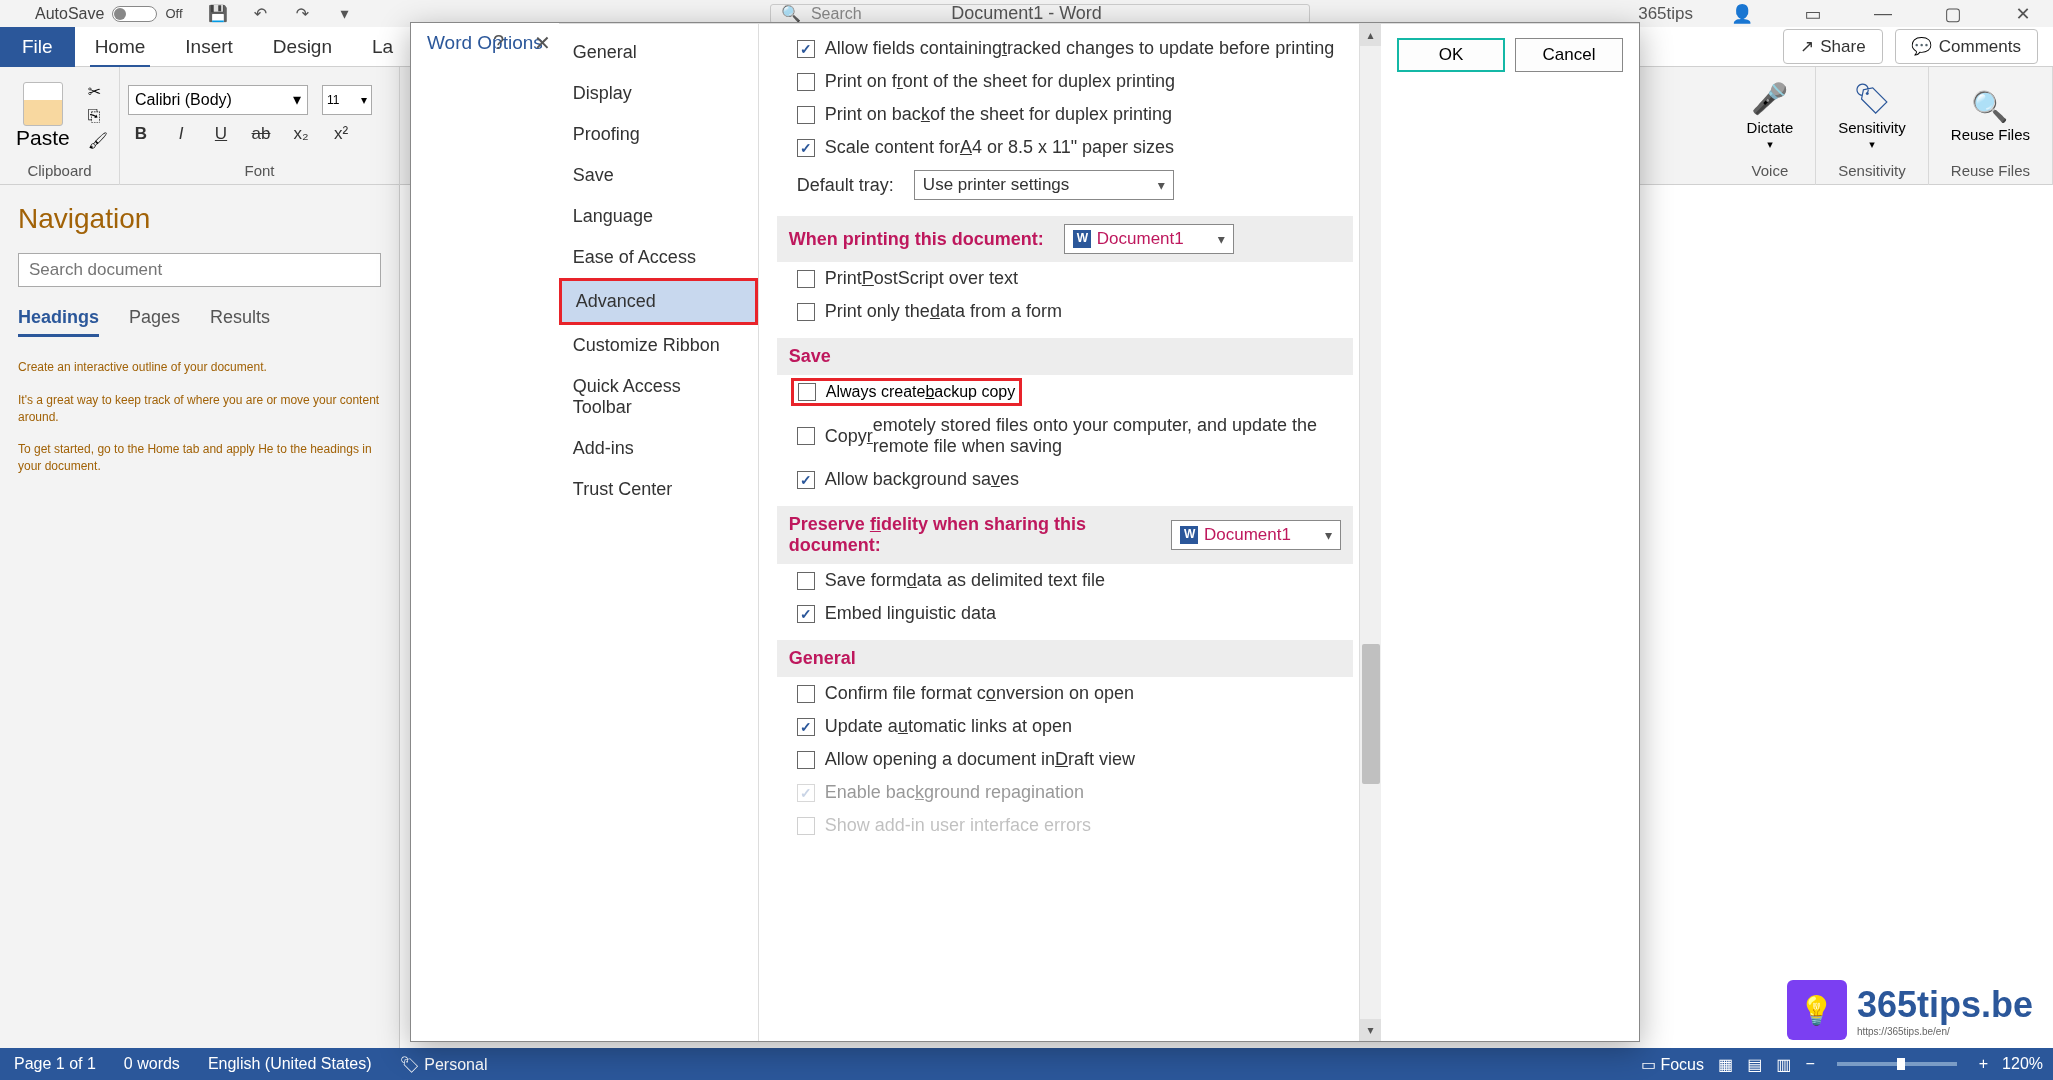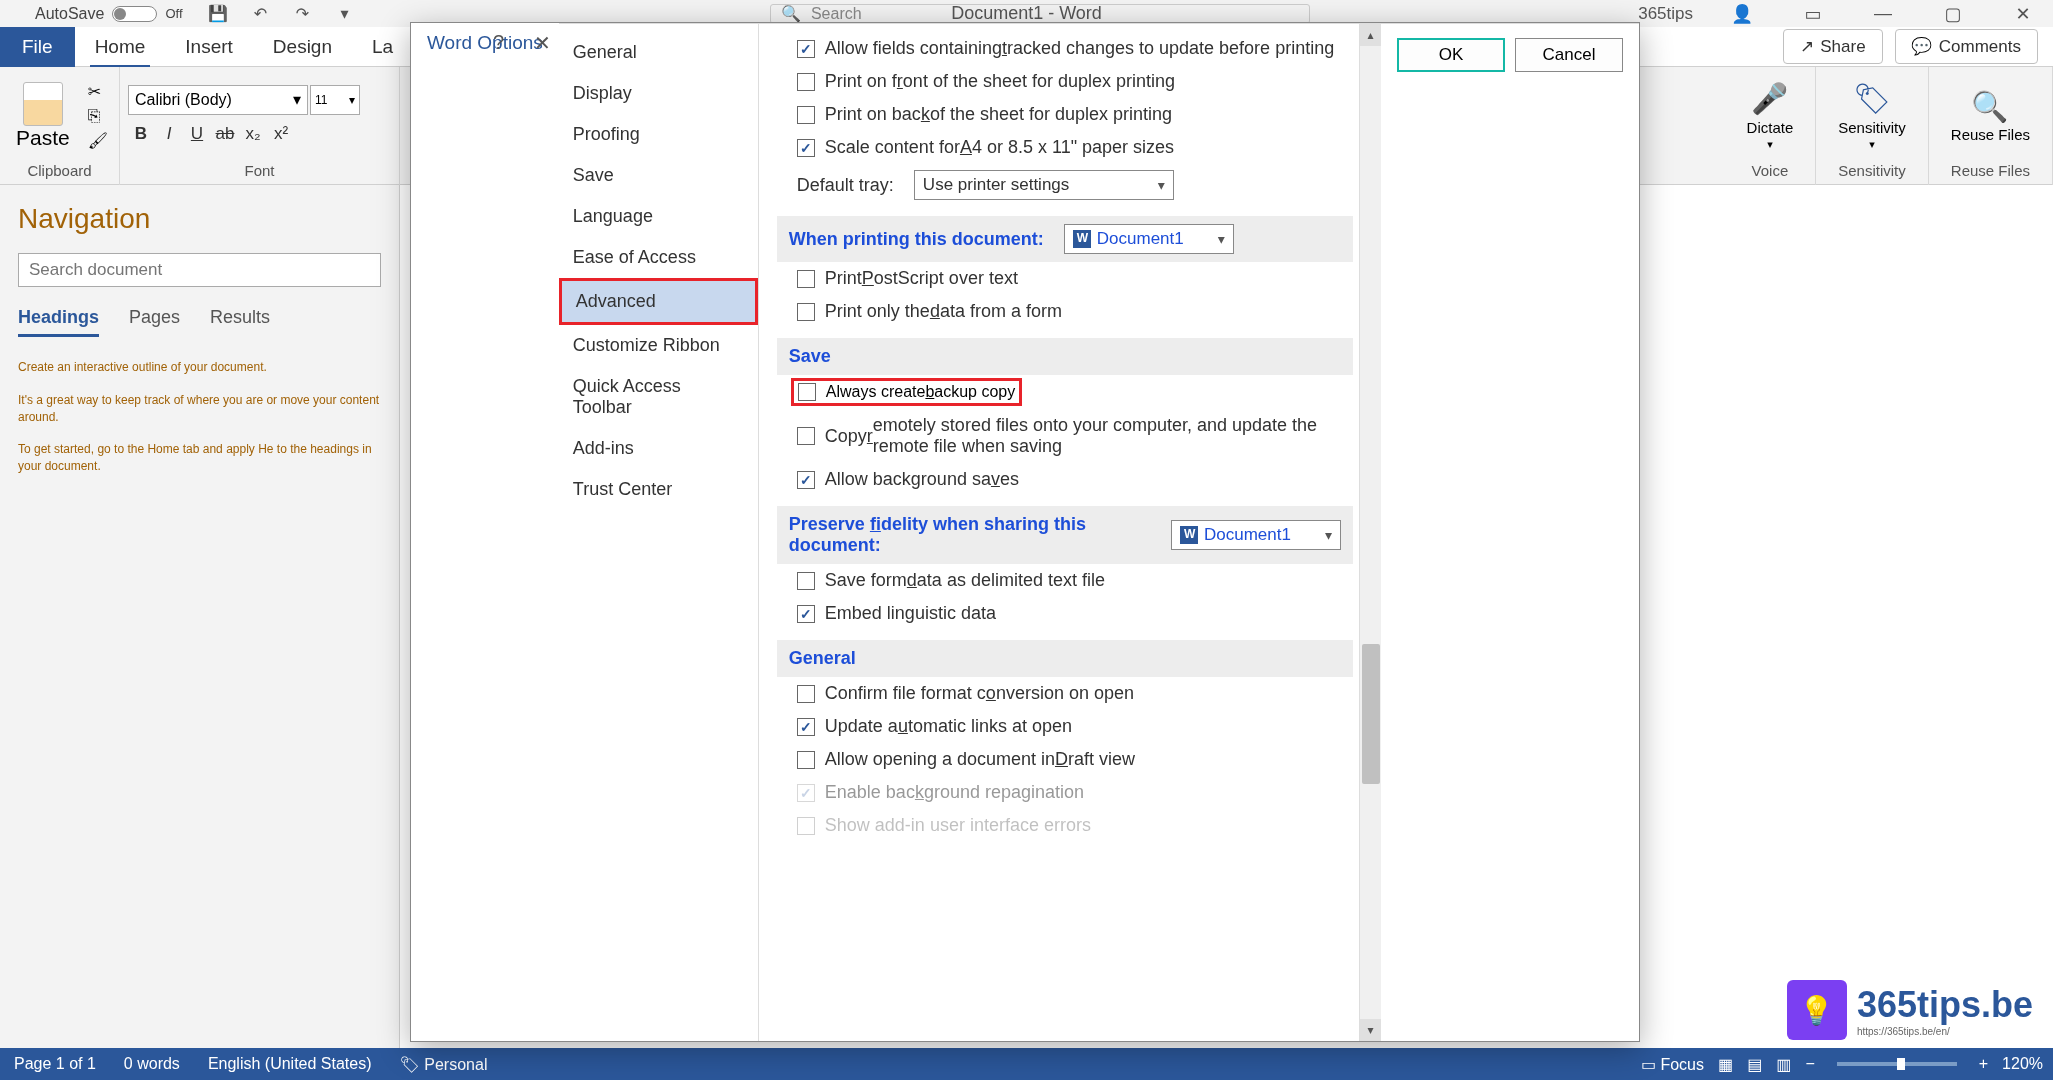--- a/index.html
+++ b/index.html
@@ -24,21 +24,21 @@
 .share-btn{border:1px solid #c0c0c0;border-radius:4px;padding:6px 16px;font-size:17px;color:#333;display:flex;align-items:center;gap:6px;background:#fff}
 .ribbon{height:118px;background:#f3f3f3;display:flex;border-bottom:1px solid #d0d0d0;position:relative}
 .rgroup{border-right:1px solid #d8d8d8;padding:4px 8px;display:flex;flex-direction:column;height:118px}
 .rgroup-body{flex:1;display:flex;align-items:center;gap:4px}
 .rgroup-label{font-size:15px;color:#555;text-align:center;padding:2px 0}
 .paste-btn{display:flex;flex-direction:column;align-items:center;padding:4px 8px;font-size:21px}
 .paste-icon{width:40px;height:44px;background:linear-gradient(#fff 40%,#f8d8a0 40%);border:1px solid #bbb;border-radius:3px;position:relative}
 .clip-icons{display:flex;flex-direction:column;gap:6px;margin-left:6px}
 .font-select{width:180px;height:30px;border:1px solid #aaa;background:#fff;font-size:16px;padding:0 6px;display:flex;align-items:center;justify-content:space-between}
 .size-select{width:50px;height:30px;border:1px solid #aaa;background:#fff;font-size:12px;padding:0 4px;display:flex;align-items:center;justify-content:space-between}
-.font-row{display:flex;gap:2px;align-items:center}
+.font-row{display:flex;gap:14px;align-items:center}
 .font-col{display:flex;flex-direction:column;gap:6px}
 .fmt-btn{width:26px;height:26px;display:flex;align-items:center;justify-content:center;font-size:17px;color:#333}
 .big-rib{display:flex;flex-direction:column;align-items:center;padding:4px 14px;font-size:15px;gap:2px}
 .big-rib-icon{width:36px;height:36px;display:flex;align-items:center;justify-content:center;font-size:30px}
 .navpane{position:absolute;left:0;top:185px;width:400px;bottom:32px;background:#f3f3f3;border-right:1px solid #d0d0d0;padding:18px}
 .nav-title{font-size:28px;color:#a16207;margin-bottom:18px}
 .nav-search{width:100%;height:34px;border:1px solid #aaa;background:#fff;padding:0 10px;font-size:17px;color:#888;margin-bottom:20px}
 .nav-tabs{display:flex;gap:30px;margin-bottom:22px}
 .nav-tab{font-size:18px;color:#555;padding-bottom:6px}
 .nav-tab.active{color:#2b579a;border-bottom:3px solid #2b579a;font-weight:600}
@@ -63,21 +63,21 @@
 .dlg-scroll-thumb{position:absolute;top:620px;width:18px;left:2px;height:140px;background:#c0c0c0;border-radius:2px}
 .dlg-inner{padding:8px 28px 8px 18px;overflow:hidden}
 .opt-row{display:flex;align-items:center;gap:10px;padding:6px 0 6px 20px;font-size:18px;color:#333}
 .chk{width:18px;height:18px;border:1px solid #666;background:#fff;display:flex;align-items:center;justify-content:center;font-size:14px;color:#2b579a;flex-shrink:0}
 .chk.checked::after{content:"✓";font-weight:bold}
 .chk.disabled{opacity:.5}
 .opt-label{display:flex;align-items:center}
 .opt-label u{text-decoration:underline}
 .opt-select{height:30px;border:1px solid #888;background:#fff;padding:0 26px 0 8px;font-size:17px;position:relative;display:flex;align-items:center;min-width:260px}
 .opt-select::after{content:"▾";position:absolute;right:8px;color:#555;font-size:14px}
-.section-hdr{background:#ededed;padding:8px 12px;font-size:18px;font-weight:600;color:#1d4ed8;margin-top:10px;display:flex;align-items:center;gap:20px}
+.section-hdr{background:#ededed;padding:8px 12px;font-size:18px;font-weight:600;color:#be185d;margin-top:10px;display:flex;align-items:center;gap:20px}
 .doc-select{height:30px;border:1px solid #888;background:#fff;padding:0 26px 0 8px;font-size:17px;position:relative;display:flex;align-items:center;min-width:170px;font-weight:400}
 .doc-select::after{content:"▾";position:absolute;right:8px;color:#555;font-size:14px}
 .doc-icon{width:18px;height:18px;background:#2b579a;margin-right:6px;position:relative}
 .doc-icon::after{content:"W";color:#fff;font-size:12px;position:absolute;left:4px;top:1px;font-weight:bold}
 .highlight-row{border:3px solid #e8232a;padding:2px 4px;margin-left:14px;display:inline-flex;align-items:center;gap:10px}
 .info-icon{width:16px;height:16px;border:1px solid #4a90d9;border-radius:50%;color:#4a90d9;font-size:11px;display:flex;align-items:center;justify-content:center;margin-left:4px}
 .dlg-footer{height:62px;border-top:1px solid #ddd;display:flex;align-items:center;justify-content:flex-end;gap:10px;padding:0 16px}
 .dlg-btn{width:108px;height:34px;border:1px solid #888;background:#fdfdfd;font-size:17px;display:flex;align-items:center;justify-content:center}
 .dlg-btn.primary{border:2px solid #14b8a6}
 .watermark{position:absolute;right:20px;bottom:40px;font-size:36px;font-weight:700;color:#2b579a;display:flex;align-items:center;gap:10px}

